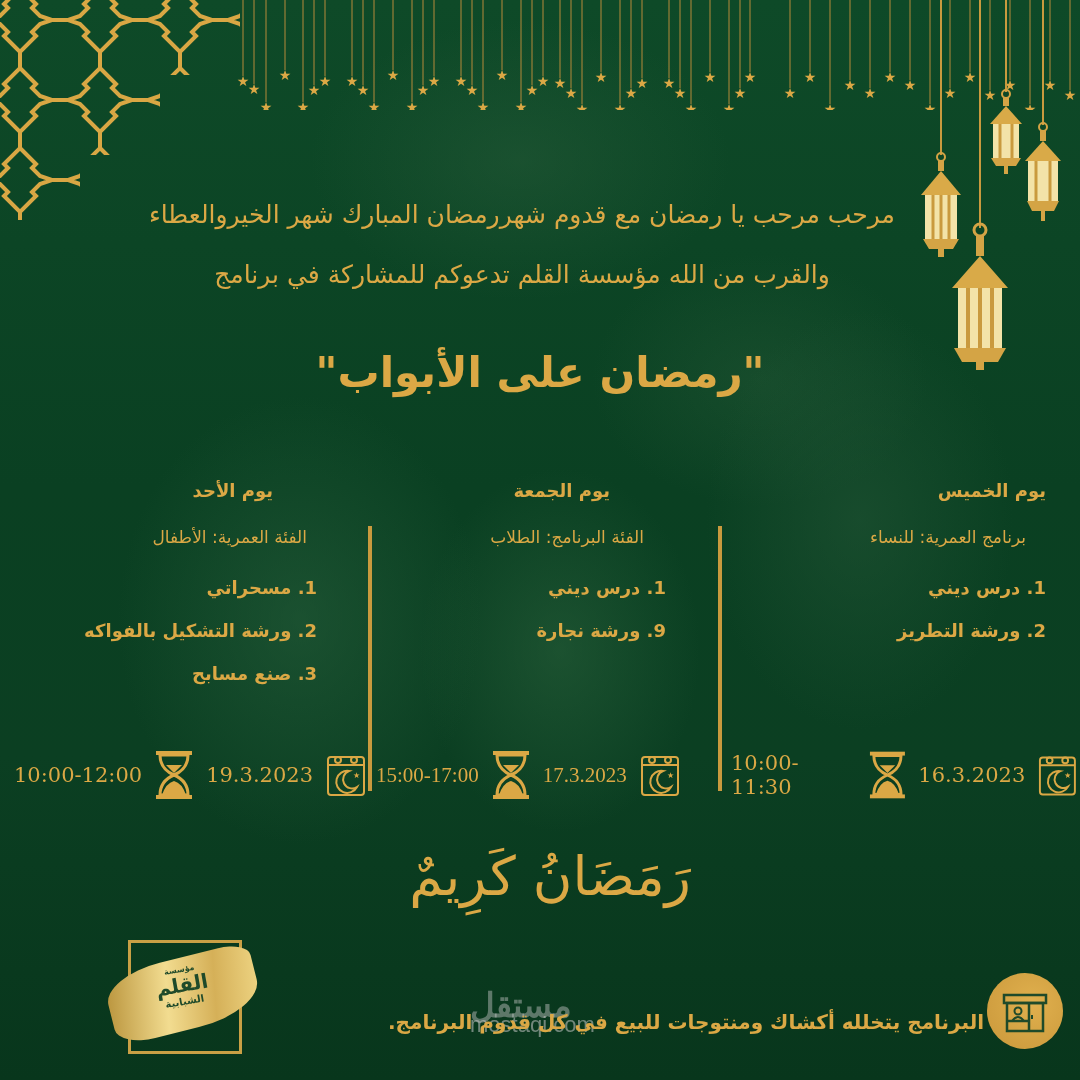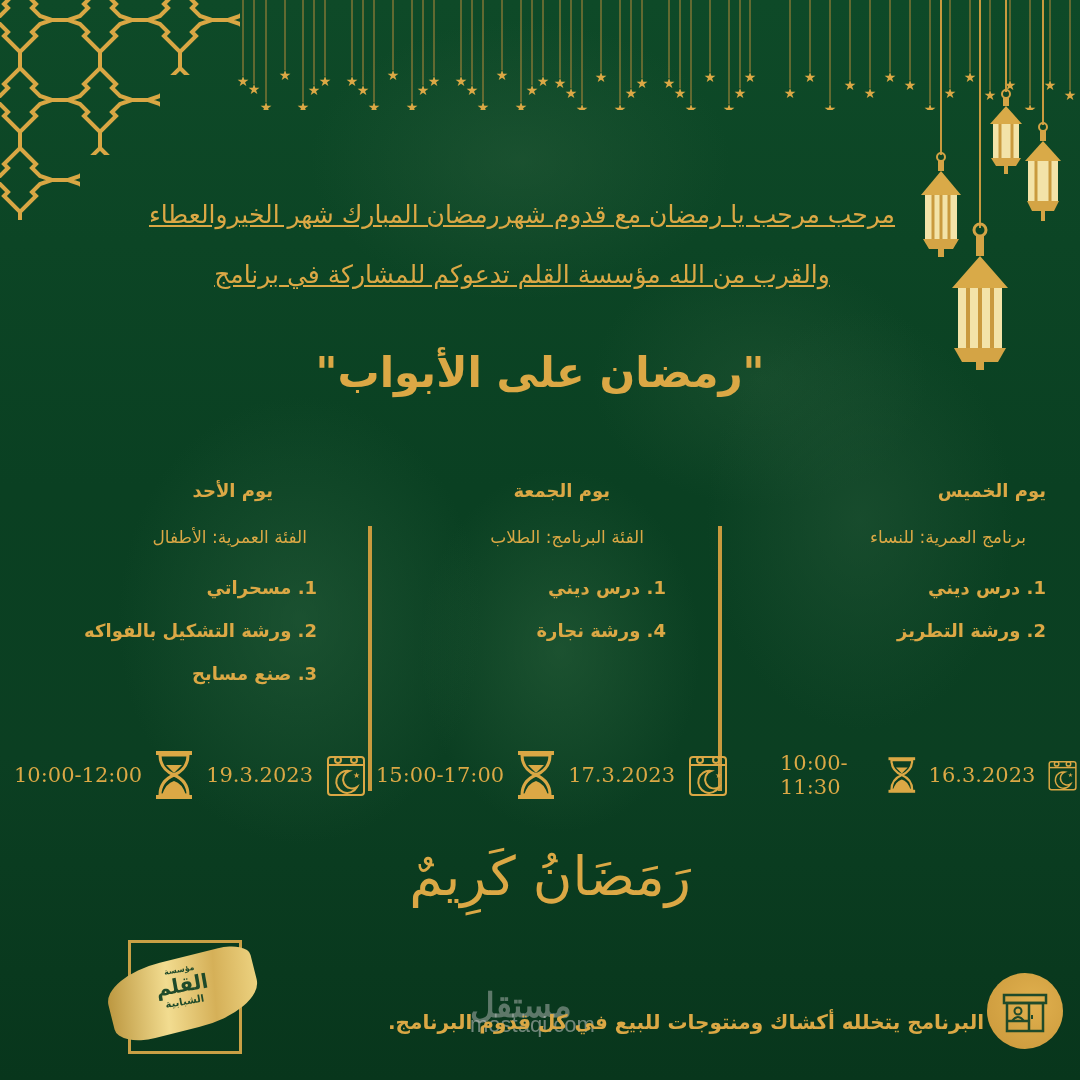--- a/index.html
+++ b/index.html
@@ -10,21 +10,21 @@
       radial-gradient(ellipse 200px 260px at 560px 650px, rgba(45,100,62,.5), transparent 70%),
       radial-gradient(ellipse 220px 300px at 860px 520px, rgba(40,90,58,.45), transparent 70%),
       radial-gradient(ellipse 300px 200px at 520px 160px, rgba(50,100,65,.35), transparent 70%),
       radial-gradient(ellipse 240px 180px at 760px 380px, rgba(45,95,60,.35), transparent 70%),
       linear-gradient(180deg,#0e4a28 0%,#0a4022 45%,#0b3f22 70%,#08361c 100%);
     font-family:"DejaVu Sans",sans-serif;color:#dba845;}
   .gold{color:#dba845;}
   .abs{position:absolute;}
   .rtl{direction:rtl;}
   .intro{right:178px;width:760px;text-align:center;font-size:25px;line-height:60px;top:185px;}
-  .intro div{white-space:nowrap;text-decoration:underline;}
+  .intro div{white-space:nowrap;}
   .title{left:0;width:1080px;top:348px;text-align:center;font-size:42px;font-weight:bold;}
   .col{position:absolute;top:480px;direction:rtl;text-align:right;}
   .day{font-size:18px;font-weight:bold;margin-bottom:26px;}
   .cat{font-size:17px;margin-bottom:30px;padding-right:20px;}
   .item{font-size:18px;font-weight:bold;margin-bottom:22px;padding-right:0;}
   .divider{position:absolute;width:4px;background:#c99a3e;top:526px;height:265px;}
   .meta{position:absolute;top:733px;height:44px;display:flex;align-items:center;gap:12px;font-family:"DejaVu Serif",serif;font-size:21px;margin-top:20px;}
   .greeting{left:360px;width:380px;top:845px;text-align:center;font-size:54px;font-family:"DejaVu Serif",serif;}
   .footer{right:96px;top:1010px;font-size:20px;font-weight:bold;direction:rtl;white-space:nowrap;}
   .watermark{left:470px;top:995px;font-size:22px;color:rgba(200,200,200,.55);font-family:"Liberation Sans",sans-serif;line-height:20px;}
@@ -241,21 +241,21 @@
     <div class="day">يوم الخميس</div>
     <div class="cat">برنامج العمرية: للنساء</div>
     <div class="item" style="padding-right:0;">1. درس ديني</div>
     <div class="item">2. ورشة التطريز</div>
   </div>
 
   <div class="col" style="right:414px;width:300px;">
     <div class="day" style="padding-right:56px;">يوم الجمعة</div>
     <div class="cat" style="padding-right:22px;">الفئة البرنامج: الطلاب</div>
     <div class="item" style="padding-right:0;">1. درس ديني</div>
-    <div class="item">4. ورشة نجارة</div>
+    <div class="item">9. ورشة نجارة</div>
   </div>
 
   <div class="col" style="right:763px;width:320px;">
     <div class="day" style="padding-right:44px;">يوم الأحد</div>
     <div class="cat" style="padding-right:10px;">الفئة العمرية: الأطفال</div>
     <div class="item">1. مسحراتي</div>
     <div class="item">2. ورشة التشكيل بالفواكه</div>
     <div class="item">3. صنع مسابح</div>
   </div>
 
@@ -274,40 +274,40 @@
     <svg width="44" height="48" viewBox="0 0 44 48">
         <rect x="3" y="6" width="36" height="38" rx="3" fill="none" stroke="#dba845" stroke-width="2"></rect>
         <line x1="3" y1="14" x2="39" y2="14" stroke="#dba845" stroke-width="2"></line>
         <circle cx="13" cy="9" r="3" fill="none" stroke="#dba845" stroke-width="2"></circle>
         <circle cx="29" cy="9" r="3" fill="none" stroke="#dba845" stroke-width="2"></circle>
         <path d="M24 20 A11 11 0 1 0 32 36 A9 9 0 1 1 24 20Z" fill="none" stroke="#dba845" stroke-width="2"></path>
         <text x="28" y="27" font-size="8" fill="#dba845">★</text>
       </svg>
   </div>
 
-  <div class="meta gold" style="left:376px;">
+  <div class="meta gold" style="left:376px;font-family:Liberation Serif, serif;">
     <span>15:00-17:00</span>
     <svg width="40" height="48" viewBox="0 0 40 48">
         <rect x="2" y="0" width="36" height="4" fill="#dba845"></rect>
         <rect x="2" y="44" width="36" height="4" fill="#dba845"></rect>
         <path d="M6 4 H34 Q34 18 20 24 Q6 18 6 4Z M6 44 H34 Q34 30 20 24 Q6 30 6 44Z" fill="none" stroke="#dba845" stroke-width="3"></path>
         <path d="M12 14 H28 L20 22 Z M8 44 Q12 32 20 30 Q28 32 32 44Z" fill="#dba845"></path>
       </svg>
     <span>17.3.2023</span>
     <svg width="44" height="48" viewBox="0 0 44 48">
         <rect x="3" y="6" width="36" height="38" rx="3" fill="none" stroke="#dba845" stroke-width="2"></rect>
         <line x1="3" y1="14" x2="39" y2="14" stroke="#dba845" stroke-width="2"></line>
         <circle cx="13" cy="9" r="3" fill="none" stroke="#dba845" stroke-width="2"></circle>
         <circle cx="29" cy="9" r="3" fill="none" stroke="#dba845" stroke-width="2"></circle>
         <path d="M24 20 A11 11 0 1 0 32 36 A9 9 0 1 1 24 20Z" fill="none" stroke="#dba845" stroke-width="2"></path>
         <text x="28" y="27" font-size="8" fill="#dba845">★</text>
       </svg>
   </div>
 
-  <div class="meta gold" style="left:780px;">
+  <div class="meta gold" style="left:731px;">
     <span>10:00-11:30</span>
     <svg width="40" height="48" viewBox="0 0 40 48">
         <rect x="2" y="0" width="36" height="4" fill="#dba845"></rect>
         <rect x="2" y="44" width="36" height="4" fill="#dba845"></rect>
         <path d="M6 4 H34 Q34 18 20 24 Q6 18 6 4Z M6 44 H34 Q34 30 20 24 Q6 30 6 44Z" fill="none" stroke="#dba845" stroke-width="3"></path>
         <path d="M12 14 H28 L20 22 Z M8 44 Q12 32 20 30 Q28 32 32 44Z" fill="#dba845"></path>
       </svg>
     <span>16.3.2023</span>
     <svg width="44" height="48" viewBox="0 0 44 48">
         <rect x="3" y="6" width="36" height="38" rx="3" fill="none" stroke="#dba845" stroke-width="2"></rect>

